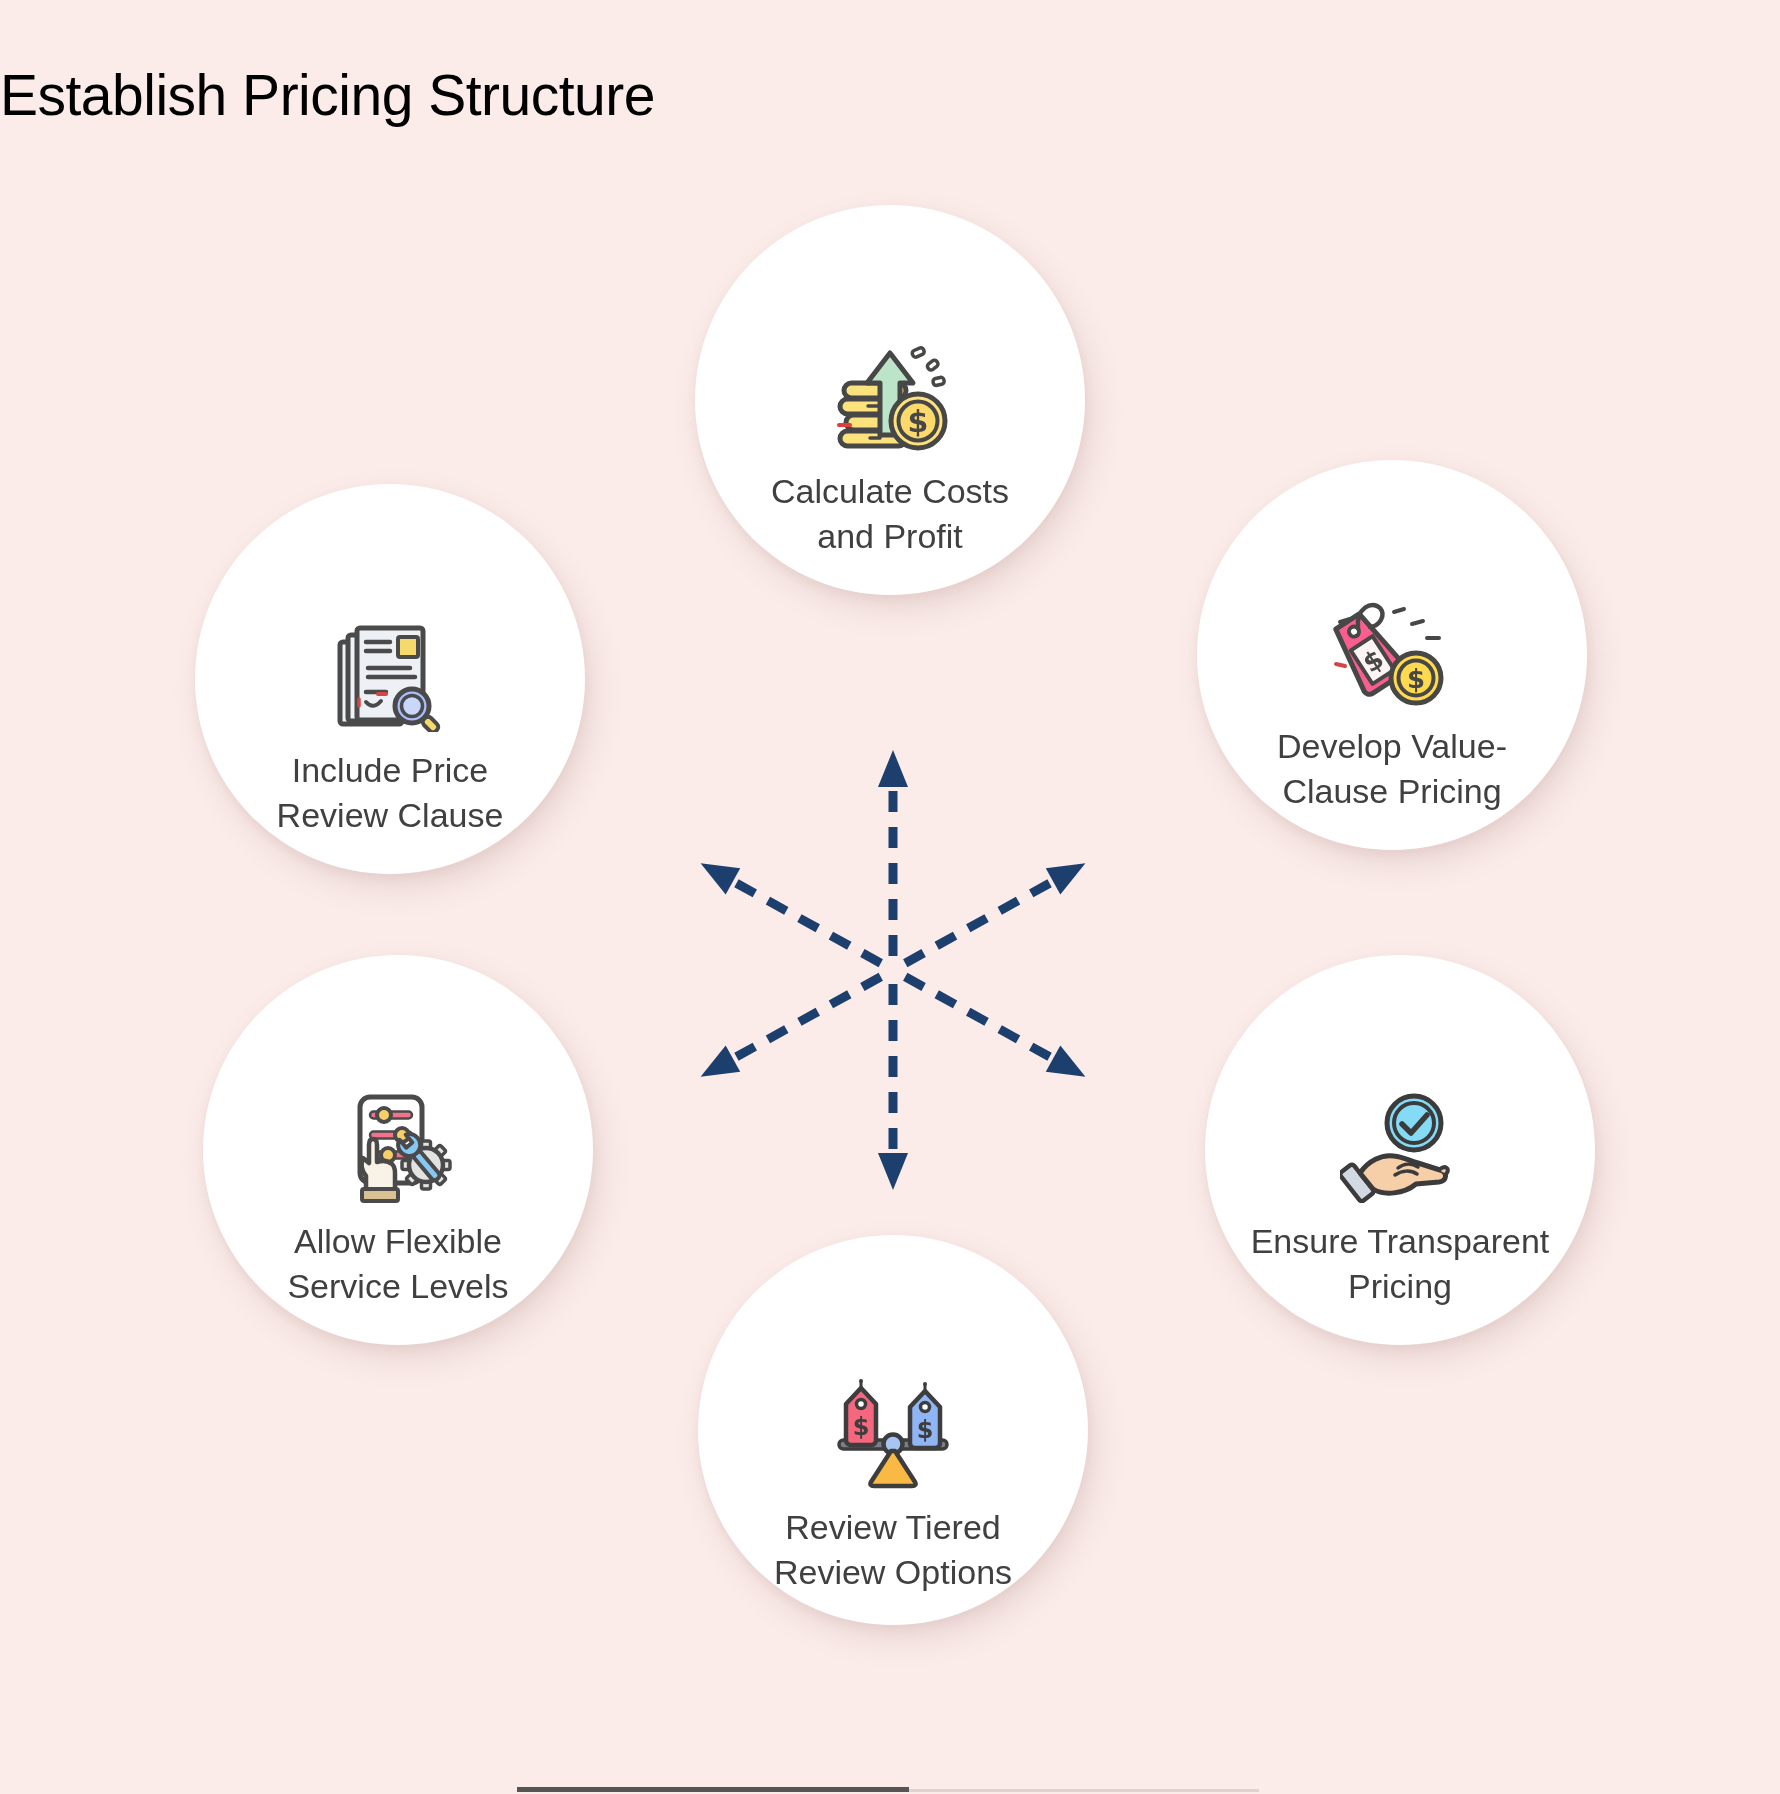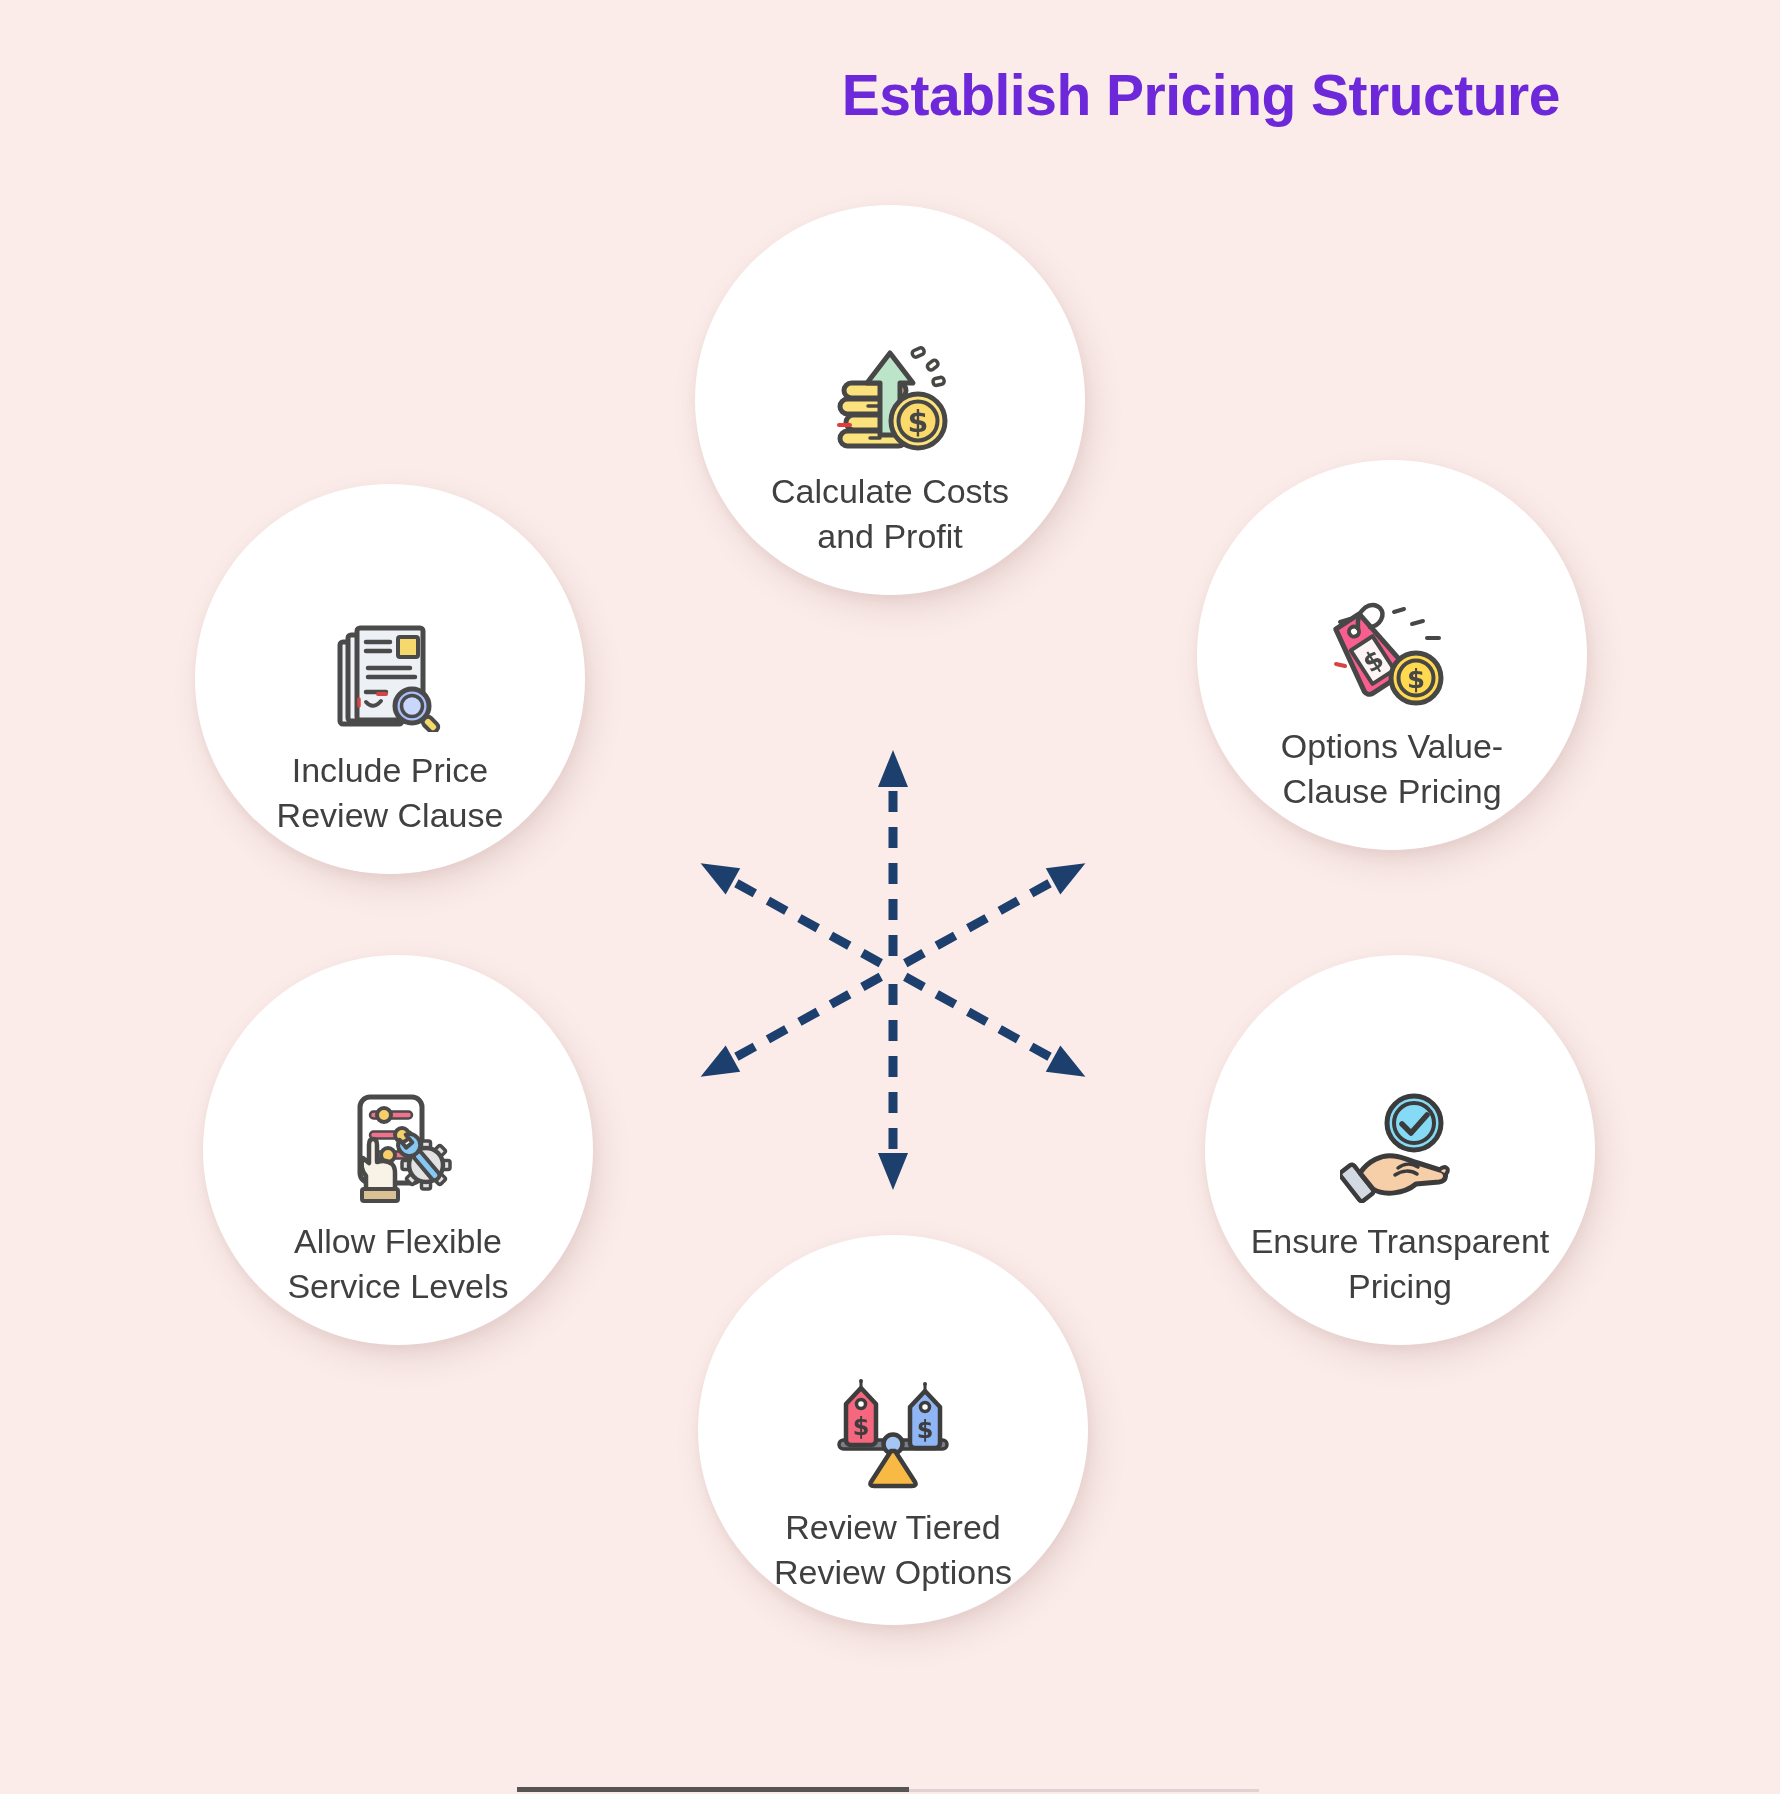--- a/index.html
+++ b/index.html
@@ -3,23 +3,23 @@
 <meta charset="utf-8">
 <style>
   html,body{margin:0;padding:0;background:#fbece9;}
   .canvas{
     position:relative; width:1780px; height:1794px; overflow:hidden;
     background:#fbece9;
     font-family:"Liberation Sans", sans-serif;
   }
   .title{
     position:absolute; top:62px; left:0; width:1560px;
-    text-align:right;
-    font-size:57px; font-weight:700; letter-spacing:-0.5px;
-    color:#6d28d9;
+    text-align:left;
+    font-size:57px; font-weight:400; letter-spacing:-0.5px;
+    color:#000000;
   }
   .node{
     position:absolute; width:390px; height:390px;
     background:#ffffff; border-radius:50%;
     box-shadow: 8px 14px 30px rgba(150,104,104,0.18), 0 4px 10px rgba(150,104,104,0.08);
     display:flex; flex-direction:column; align-items:center; justify-content:flex-end;
     box-sizing:border-box; padding-bottom:36px;
   }
   .node-icon{ margin-bottom:16px; height:112px; display:flex; align-items:flex-end; justify-content:center;}
   .node-label{
@@ -125,21 +125,21 @@
             <text x="0" y="22" font-size="26" font-weight="bold" text-anchor="middle" fill="#474747" stroke="none" font-family="DejaVu Sans, sans-serif">$</text>
           </g>
           <path d="M26,30 C24,10 40,2 48,10 C54,17 48,28 38,29" fill="none" stroke-width="4.5"></path>
           <circle cx="84" cy="80" r="25" fill="#ffd94e"></circle>
           <circle cx="84" cy="80" r="17.5" fill="#ffd94e" stroke-width="4"></circle>
           <text x="84" y="90" font-size="26" font-weight="bold" text-anchor="middle" fill="#474747" stroke="none" font-family="DejaVu Sans, sans-serif">$</text>
         </g>
       </svg>
     </div>
     <div class="node-label">
-      <div>Options Value-</div>
+      <div>Develop Value-</div>
       <div>Clause Pricing</div>
     </div>
   </div>
 
   <div class="node" style="left:1205px; top:955px;">
     <div class="node-icon">
       <svg width="120" height="110" viewBox="0 0 120 110">
         <g stroke="#3b3b3b" stroke-width="5" stroke-linejoin="round" stroke-linecap="round">
           <circle cx="74" cy="30" r="27" fill="#85dbf5"></circle>
           <circle cx="74" cy="30" r="20" fill="none" stroke-width="4"></circle>

